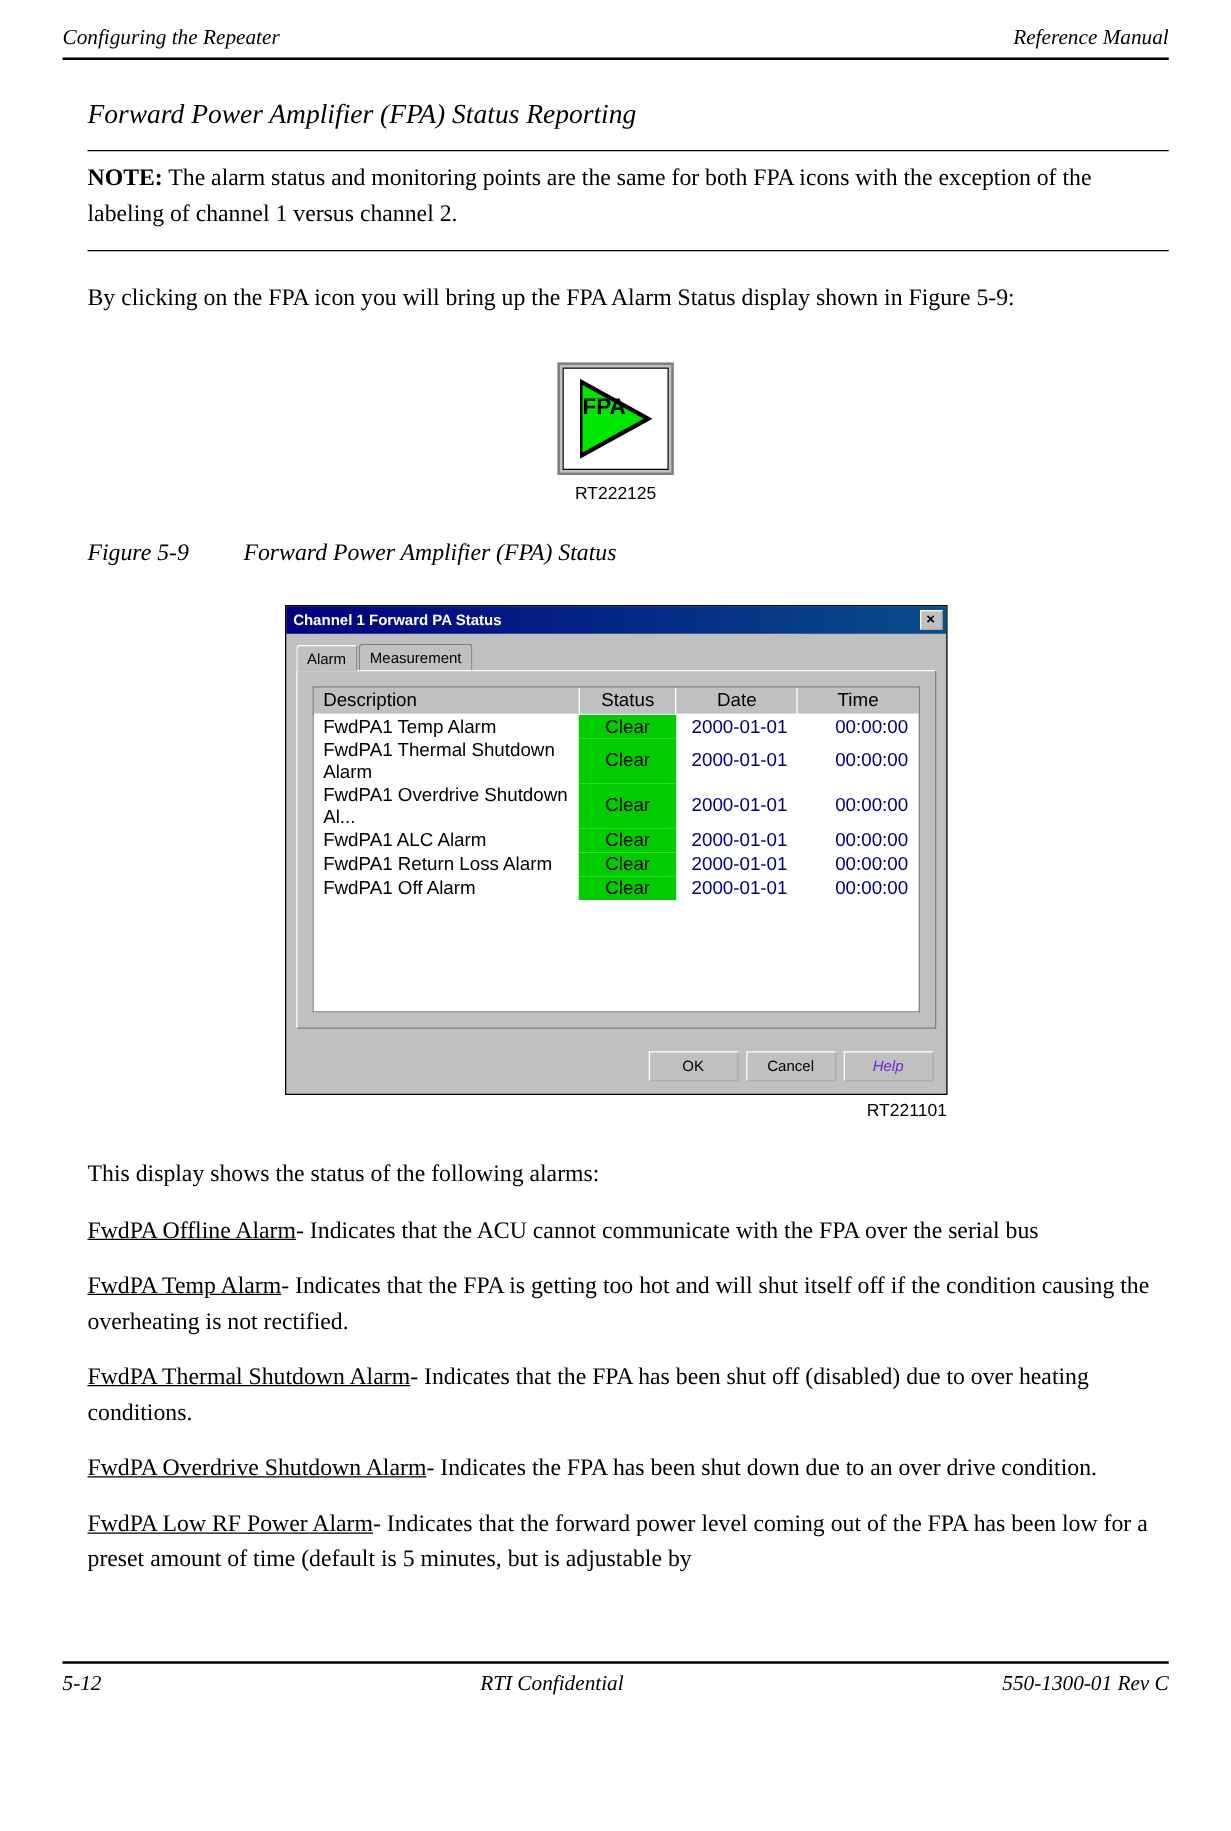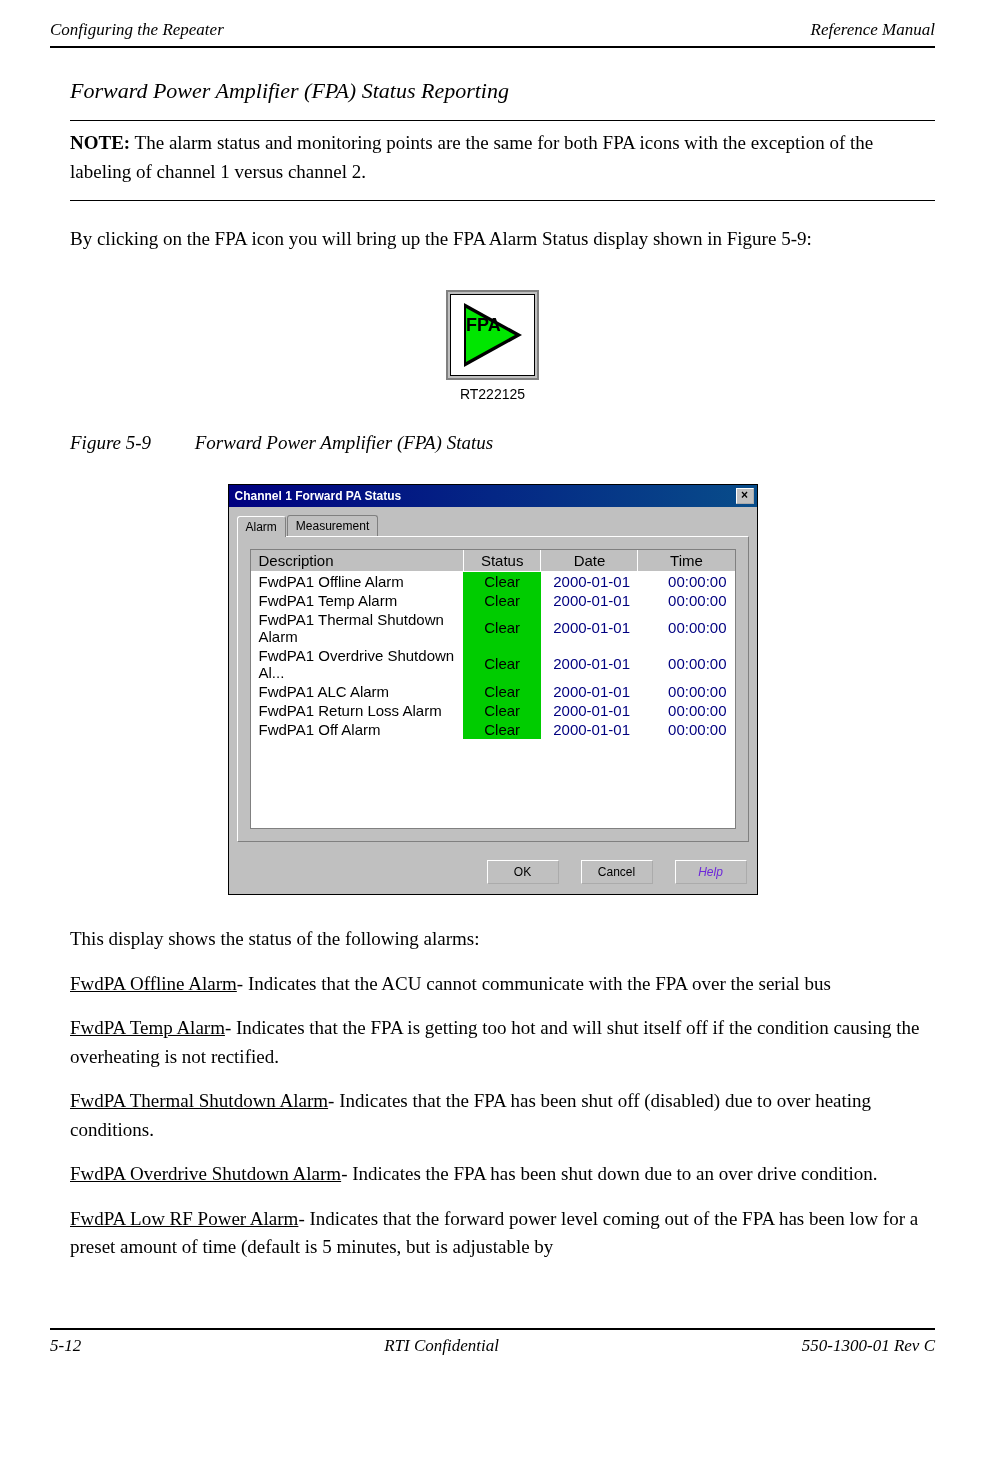--- a/index.html
+++ b/index.html
@@ -212,21 +212,21 @@
     }
     .date-col, .time-col {
       text-align: right;
     }
     .blank-rows {
       height: 90px;
     }
     .dialog-buttons {
       display: flex;
       justify-content: flex-end;
-      gap: 22px;
+      gap: 6px;
       padding: 10px 10px 10px 10px;
     }
     .dlg-btn {
       width: 72px;
       height: 24px;
       border: 1px outset #fff;
       background: #c0c0c0;
       font-family: 'MS Sans Serif', Arial, sans-serif;
       font-size: 12px;
       cursor: default;
@@ -313,26 +313,20 @@
           <thead>
             <tr>
               <th style="width:44%">Description</th>
               <th style="width:16%">Status</th>
               <th style="width:20%">Date</th>
               <th style="width:20%">Time</th>
             </tr>
           </thead>
           <tbody id="alarm-tbody">
               <tr>
-                <td>FwdPA1 Offline Alarm</td>
-                <td class="status-clear">Clear</td>
-                <td class="date-col">2000-01-01</td>
-                <td class="time-col">00:00:00</td>
-              </tr>
-              <tr>
                 <td>FwdPA1 Temp Alarm</td>
                 <td class="status-clear">Clear</td>
                 <td class="date-col">2000-01-01</td>
                 <td class="time-col">00:00:00</td>
               </tr>
               <tr>
                 <td>FwdPA1 Thermal Shutdown Alarm</td>
                 <td class="status-clear">Clear</td>
                 <td class="date-col">2000-01-01</td>
                 <td class="time-col">00:00:00</td>
@@ -369,20 +363,21 @@
             </tbody>
         </table>
       </div>
     </div>
     <div class="dialog-buttons">
       <div class="dlg-btn">OK</div>
       <div class="dlg-btn">Cancel</div>
       <div class="dlg-btn disabled">Help</div>
     </div>
   </div>
+  <div class="dialog-ref">RT221101</div>
 </div>
 
 <div class="body-text">This display shows the status of the following alarms:</div>
 
 <div id="alarm-defs">
     <div class="alarm-def"><span class="alarm-name">FwdPA Offline Alarm</span><span>- Indicates that the ACU cannot communicate with the FPA over the serial bus</span></div>
     <div class="alarm-def"><span class="alarm-name">FwdPA Temp Alarm</span><span>- Indicates that the FPA is getting too hot and will shut itself off if the condition causing the overheating is not rectified.</span></div>
     <div class="alarm-def"><span class="alarm-name">FwdPA Thermal Shutdown Alarm</span><span>- Indicates that the FPA has been shut off (disabled) due to over heating conditions.</span></div>
     <div class="alarm-def"><span class="alarm-name">FwdPA Overdrive Shutdown Alarm</span><span>- Indicates the FPA has been shut down due to an over drive condition.</span></div>
     <div class="alarm-def"><span class="alarm-name">FwdPA Low RF Power Alarm</span><span>- Indicates that the forward power level coming out of the FPA has been low for a preset amount of time (default is 5 minutes, but is adjustable by</span></div>

